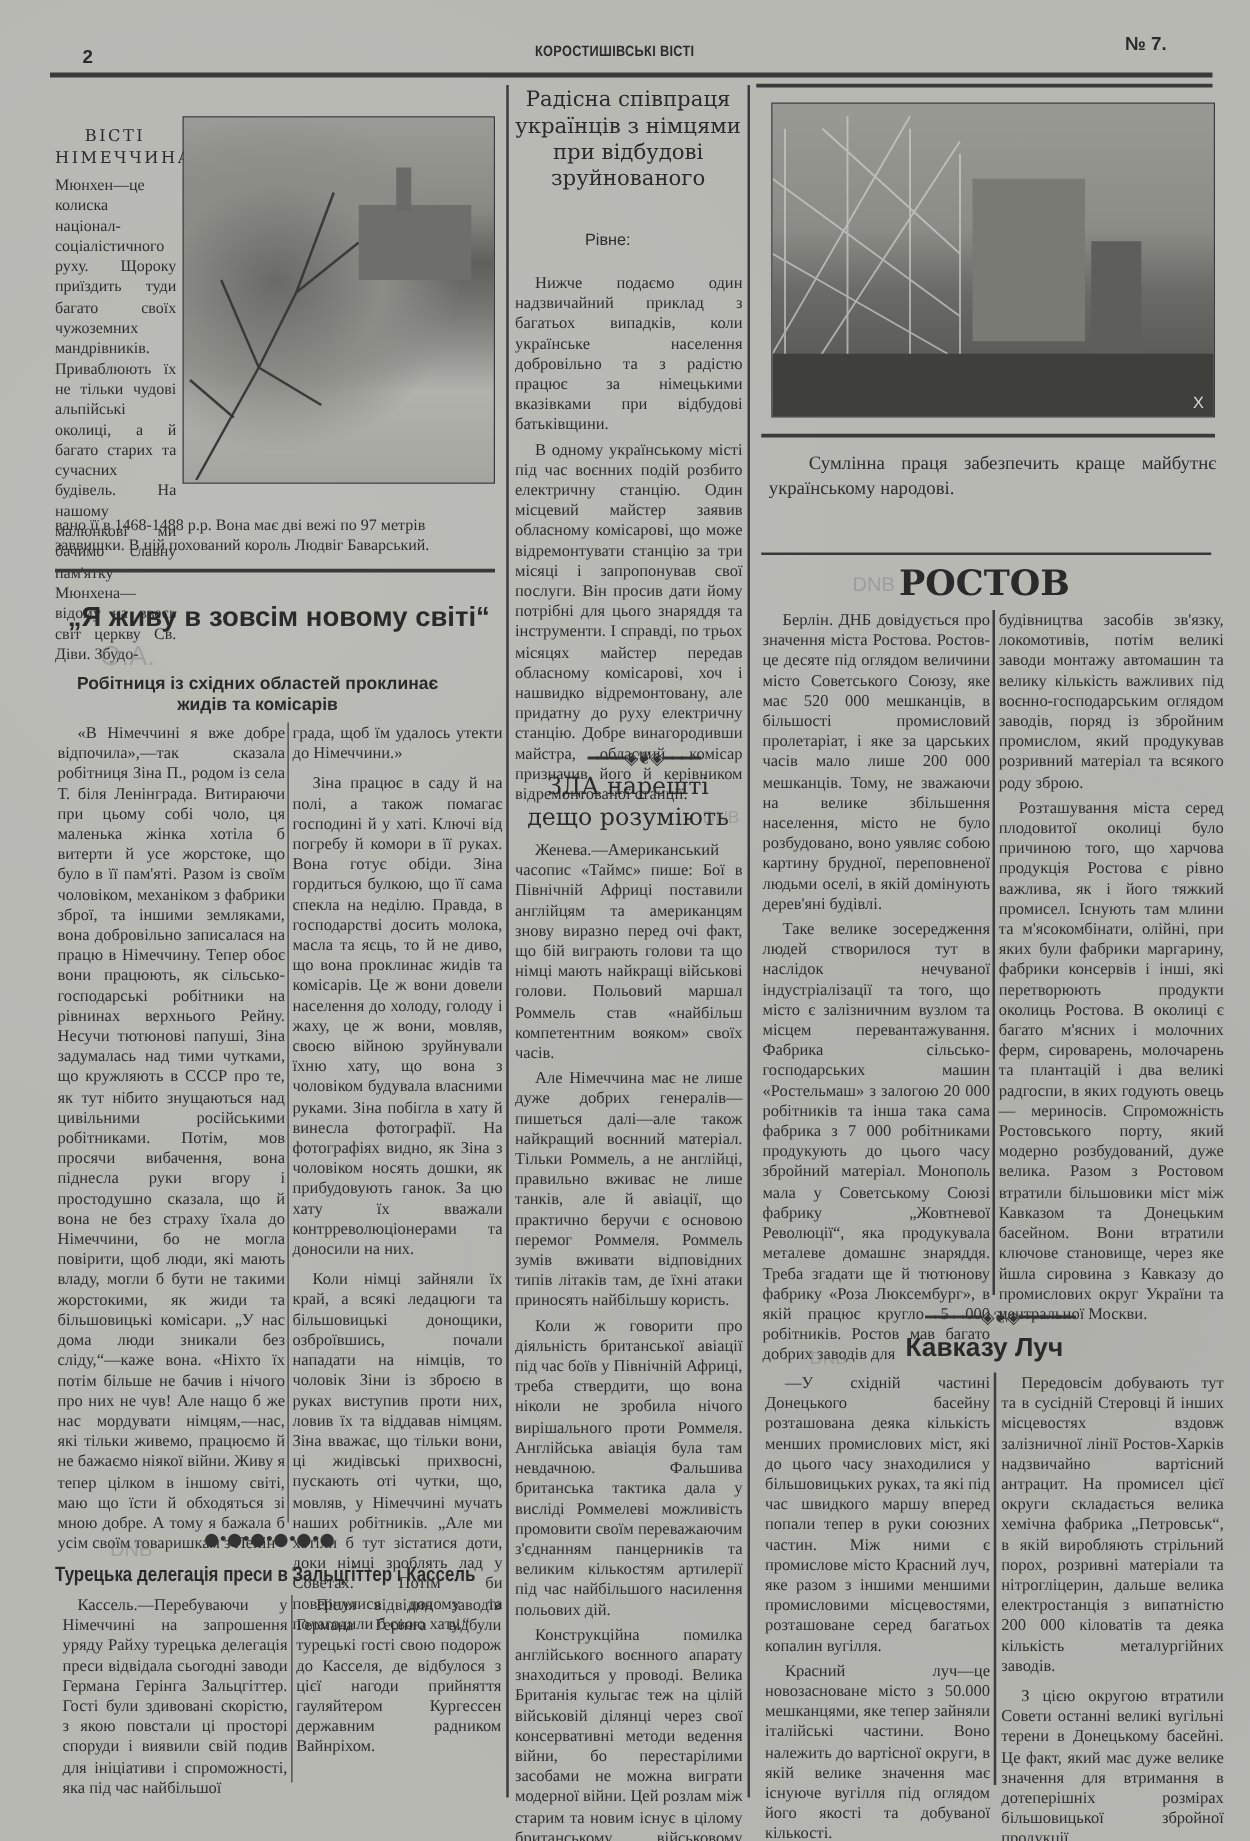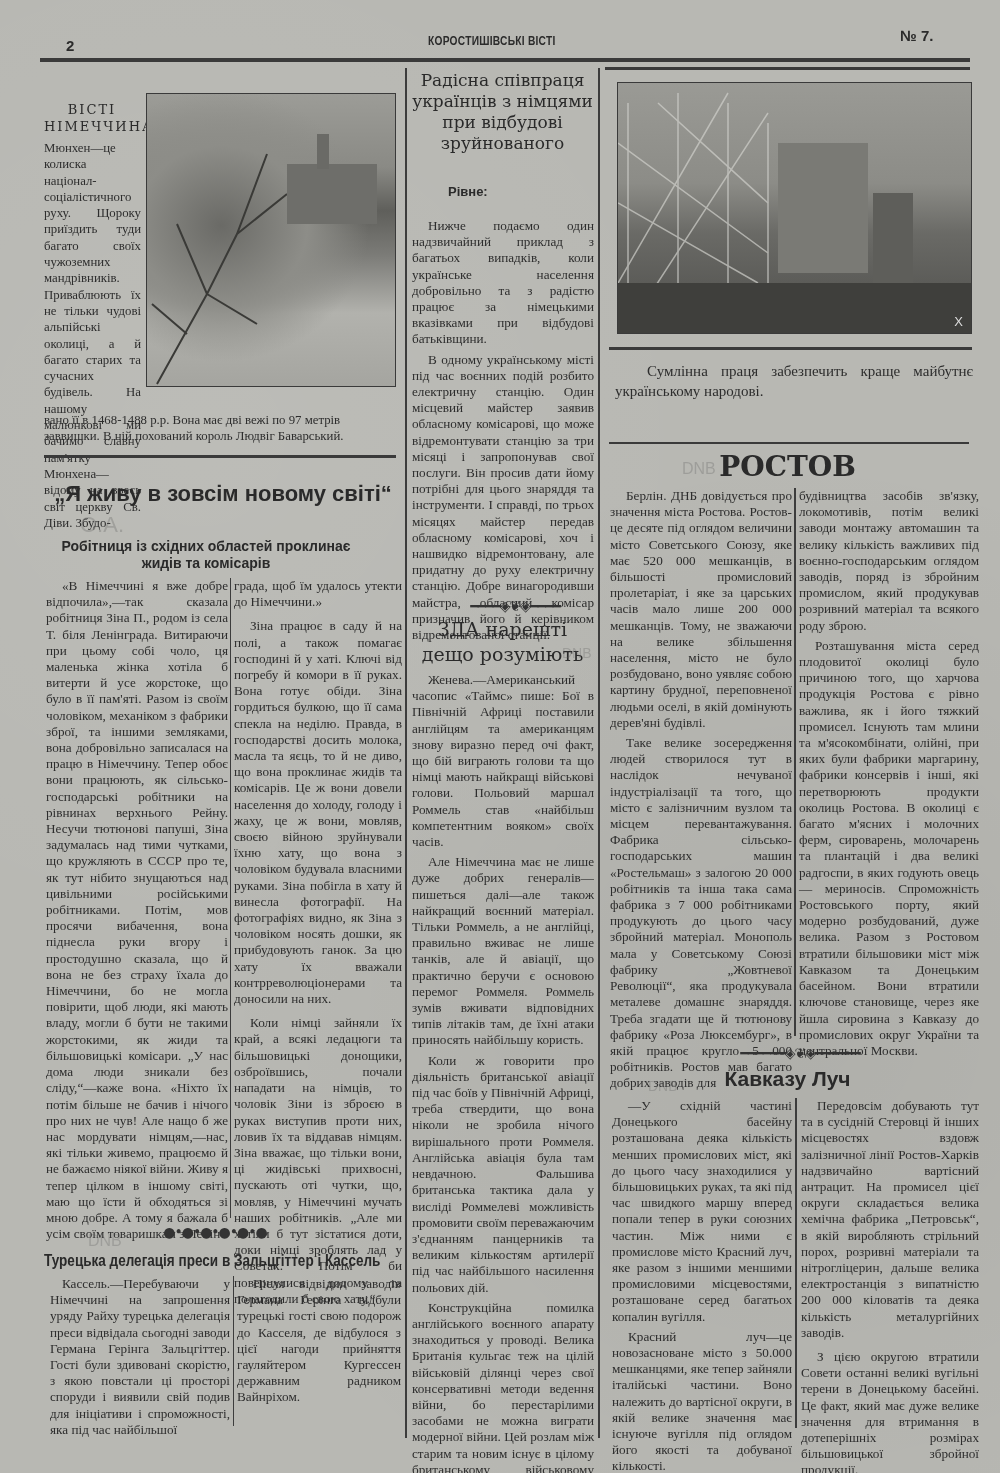--- a/index.html
+++ b/index.html
@@ -44,21 +44,21 @@
     <rect x="140" y="70" width="90" height="60" fill="#6e6e6a"></rect>
     <rect x="170" y="40" width="12" height="35" fill="#6a6a66"></rect>
   </svg>
 </div>
 <div class="abs txt" style="left:44px;top:412px;width:350px;font-size:12.8px;line-height:16px;text-align:left;">вано її в 1468-1488 р.р. Вона має дві вежі по 97 метрів заввишки. В ній похований король Людвіг Баварський.</div>
 <div class="abs rule" style="left:44px;top:455px;width:352px;height:3px;"></div>
 
 <div class="abs vrule" style="left:405px;top:68px;height:1370px;"></div>
 <div class="abs vrule" style="left:598px;top:68px;height:1370px;"></div>
 <div class="abs h-serif" style="left:410px;top:70px;width:185px;font-size:17px;line-height:21px;">Радісна співпраця українців з німцями при відбудові зруйнованого</div>
-<div class="abs" style="left:448px;top:184px;font-family:'Liberation Sans',sans-serif;font-weight:bold;font-size:13px;">Рівне:</div>
+<div class="abs" style="left:468px;top:184px;font-family:'Liberation Sans',sans-serif;font-weight:normal;font-size:13px;">Рівне:</div>
 <div class="abs txt" style="left:412px;top:218px;width:182px;font-family:Liberation Serif, serif;">
   <p>Нижче подаємо один надзвичайний приклад з багатьох випадків, коли українське населення добровільно та з радістю працює за німецькими вказівками при відбудові батьківщини.</p>
   <p>В одному українському місті під час воєнних подій розбито електричну станцію. Один місцевий майстер заявив обласному комісарові, що може відремонтувати станцію за три місяці і запропонував свої послуги. Він просив дати йому потрібні для цього знаряддя та інструменти. І справді, по трьох місяцях майстер передав обласному комісарові, хоч і нашвидко відремонтовану, але придатну до руху електричну станцію. Добре винагородивши майстра, обласний комісар призначив його й керівником відремонтованої станції.</p>
 </div>
 <div class="abs orn" style="left:450px;top:598px;width:130px;">━━━━◈❦◈━━━━</div>
 
 <div class="abs h-serif" style="left:410px;top:617px;width:185px;font-size:19px;line-height:25px;">ЗДА нарешті дещо розуміють</div>
 <div class="abs stamp" style="left:562px;top:645px;font-size:14px;">DNB</div>
 <div class="abs txt" style="left:412px;top:672px;width:182px;">
   <p>Женева.—Американський часопис «Таймс» пише: Бої в Північній Африці поставили англійцям та американцям знову виразно перед очі факт, що бій виграють голови та що німці мають найкращі військові голови. Польовий маршал Роммель став «найбільш компетентним вояком» своїх часів.</p>

